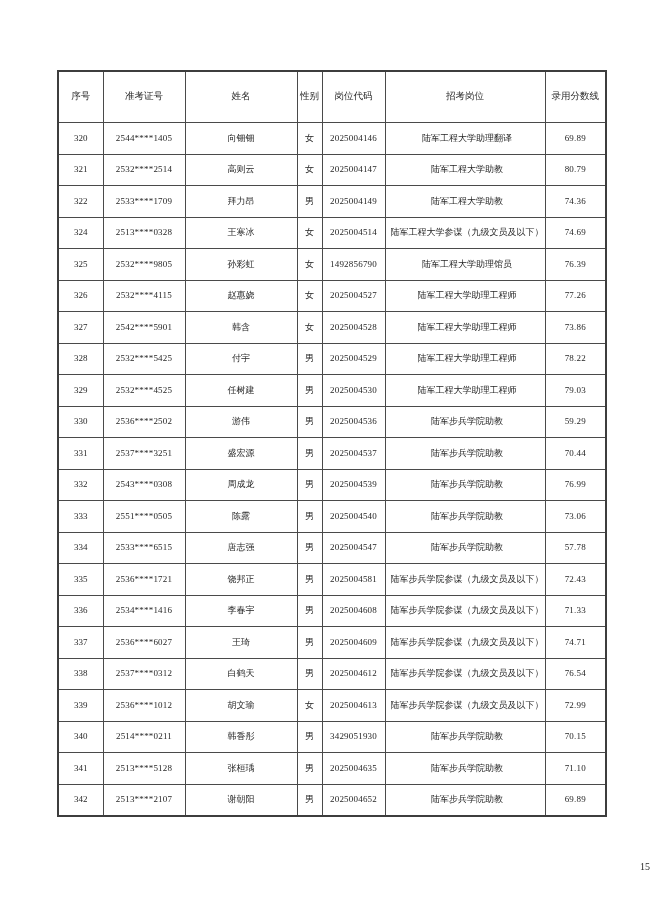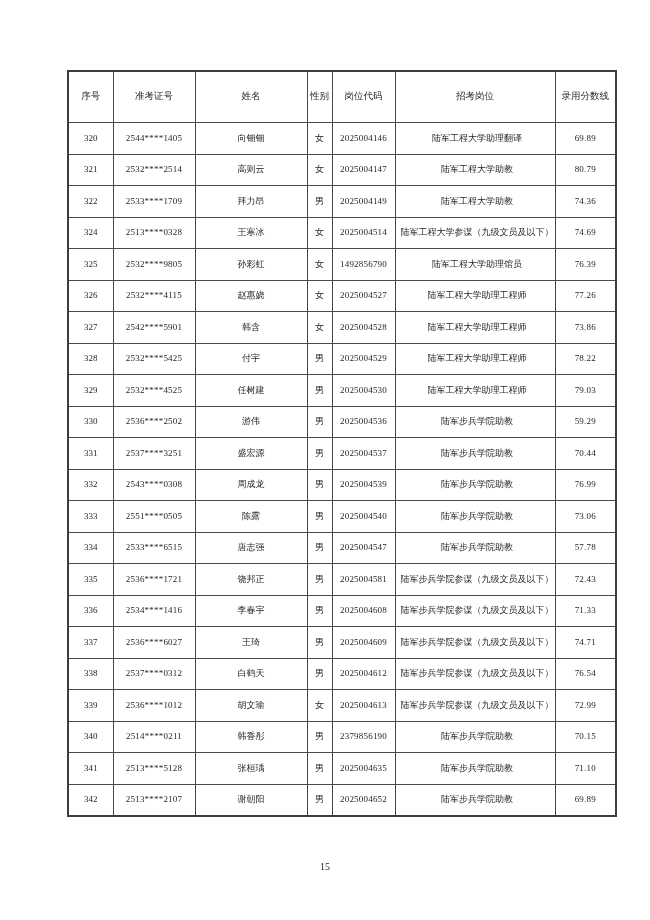--- a/index.html
+++ b/index.html
@@ -5,21 +5,21 @@
   html,body { margin:0; padding:0; }
   body {
     width:650px; height:920px;
     background:#ffffff;
     position:relative;
     font-family:"Liberation Serif","DejaVu Serif",serif;
     color:#262626;
   }
   .doc-table {
     position:absolute;
-    left:67px; top:70px;
+    left:57px; top:70px;
     width:548px;
     border-collapse:collapse;
     table-layout:fixed;
     border:2px solid #3d3d3d;
   }
   .doc-table th, .doc-table td {
     border:1px solid #4a4a4a;
     font-weight:normal;
     font-size:9px;
     line-height:1;
@@ -30,21 +30,21 @@
     white-space:nowrap;
   }
   .doc-table thead th { height:50px; font-size:9.5px; }
   .doc-table tbody td { height:30.5px; }
   .doc-table td.pos { text-align:center; padding-left:4px; }
   .doc-table td.num { letter-spacing:0.2px; }
   .page-number {
     position:absolute;
     left:0; right:0;
     top:861px;
-    text-align:center;
+    text-align:right;
     font-size:10px;
     color:#2b2b2b;
   }
 </style>
 </head>
 <body>
 
 <table class="doc-table">
   <colgroup>
     <col style="width:45px">
@@ -236,21 +236,21 @@
         <td>女</td>
         <td class="num">2025004613</td>
         <td class="pos">陆军步兵学院参谋（九级文员及以下）</td>
         <td class="num">72.99</td>
       </tr>
       <tr>
         <td>340</td>
         <td class="num">2514****0211</td>
         <td>韩香彤</td>
         <td>男</td>
-        <td class="num">2379856190</td>
+        <td class="num">3429051930</td>
         <td class="pos">陆军步兵学院助教</td>
         <td class="num">70.15</td>
       </tr>
       <tr>
         <td>341</td>
         <td class="num">2513****5128</td>
         <td>张桓瑀</td>
         <td>男</td>
         <td class="num">2025004635</td>
         <td class="pos">陆军步兵学院助教</td>

